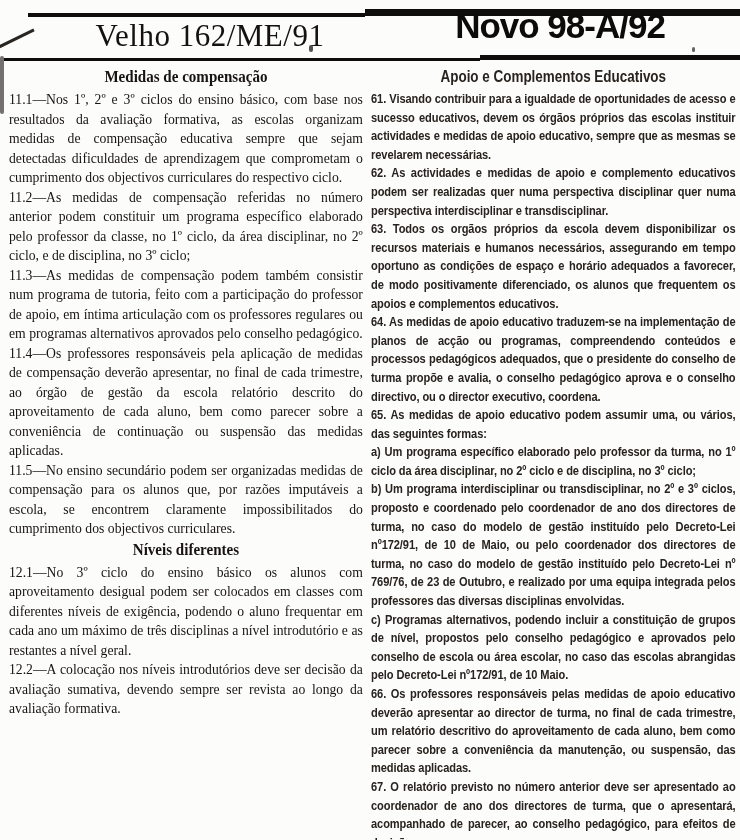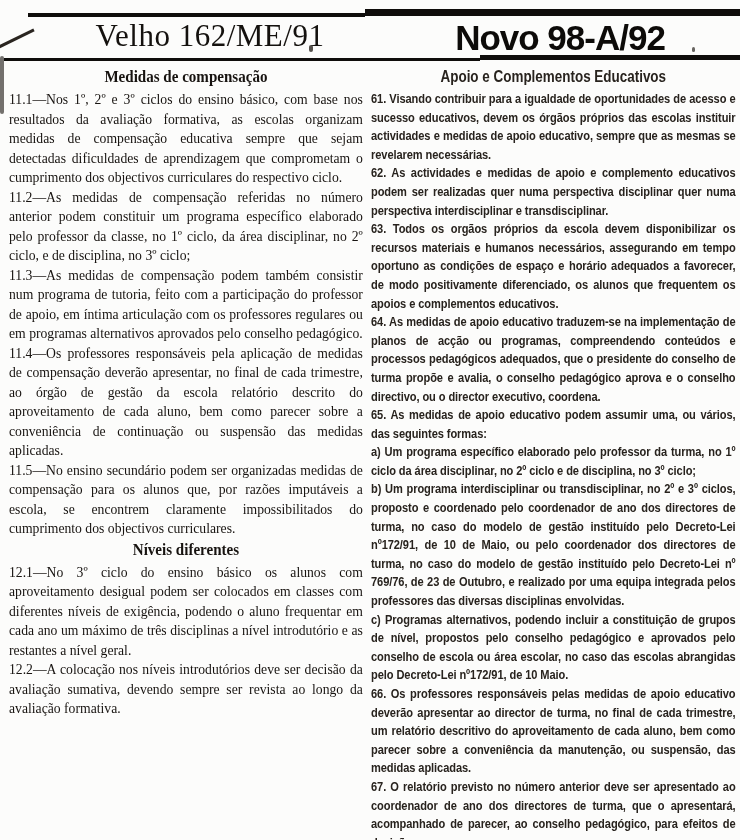--- a/index.html
+++ b/index.html
@@ -25,21 +25,21 @@
   .art-speck2{left:692px;top:47px;width:3px;height:5px;border-radius:2px;opacity:.7;}
   
   .hdr-old{
     position:absolute;left:25px;top:18px;width:370px;
     text-align:center;
     font-family:"Liberation Serif", serif;
     font-size:31px;font-weight:400;letter-spacing:0.5px;
     color:#14110e;white-space:nowrap;
   }
   .hdr-new{
-    position:absolute;left:400px;top:18px;width:320px;
+    position:absolute;left:400px;top:6px;width:320px;
     text-align:center;
     font-family:"Liberation Sans", sans-serif;
     font-size:35px;font-weight:bold;letter-spacing:-1px;
     color:#0d0b09;white-space:nowrap;
   }
   
   .col{position:absolute;top:66px;}
   .col-left{
     left:9px;width:388px;
     transform:scaleX(0.912);transform-origin:0 0;

